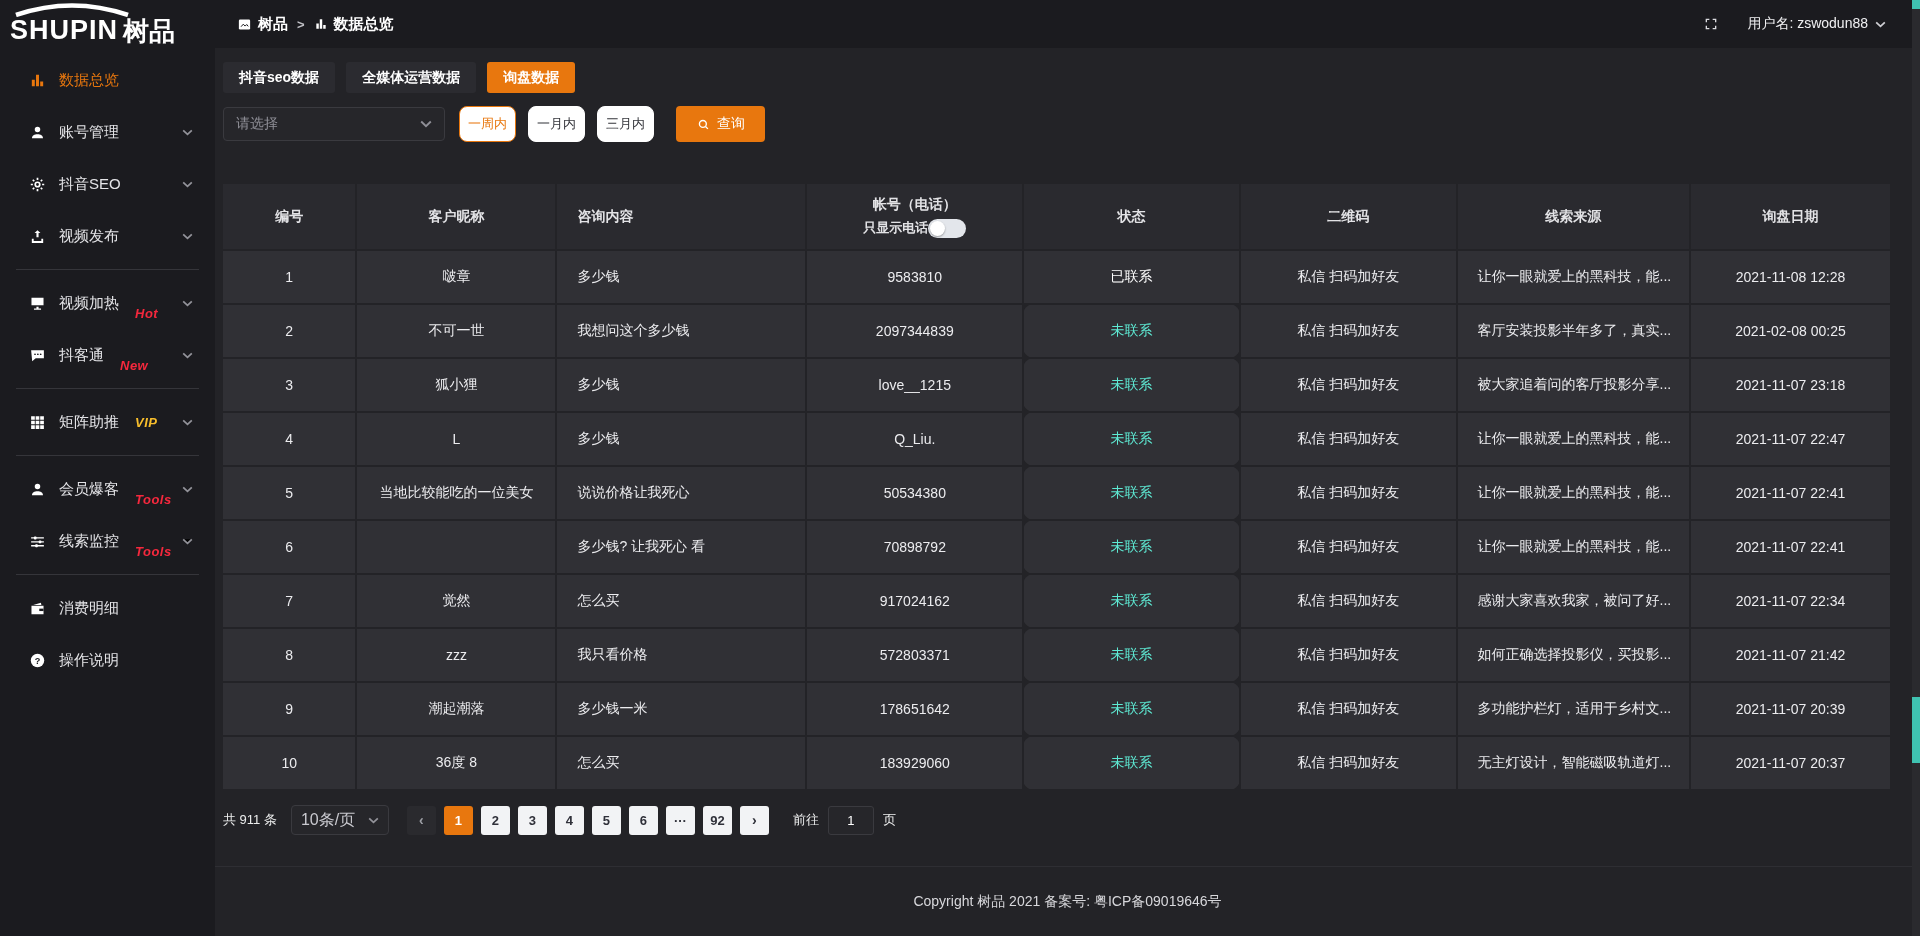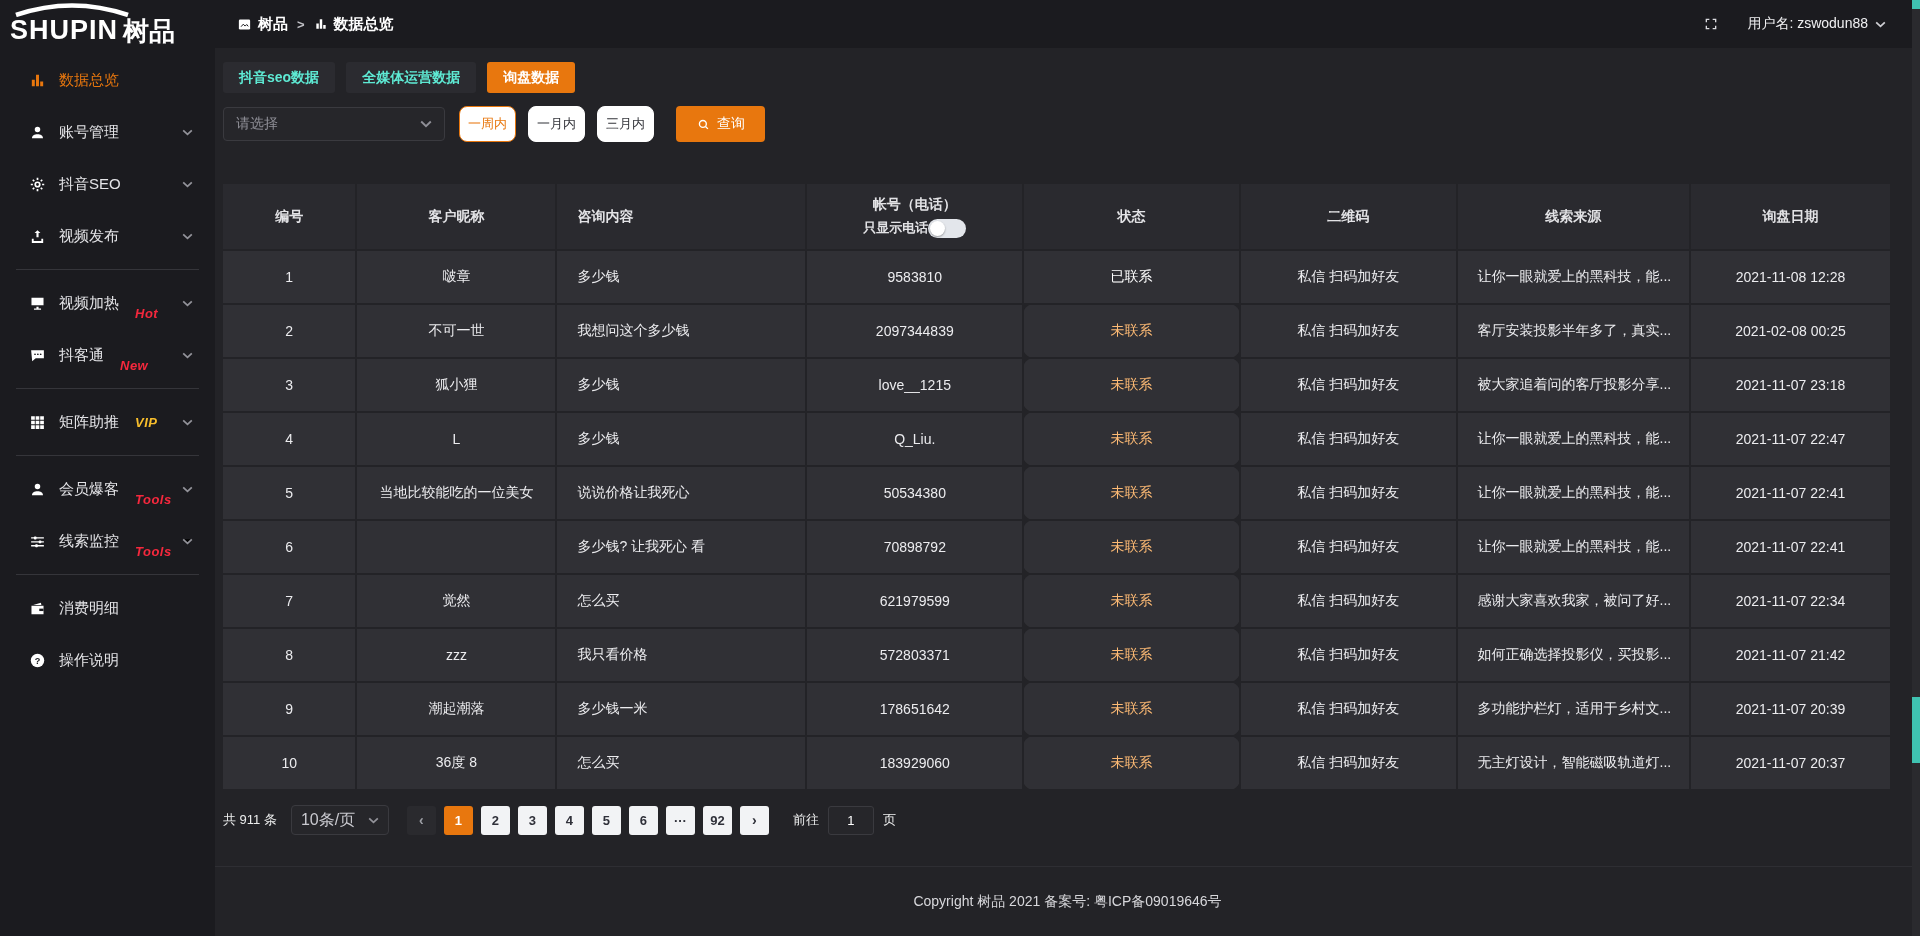--- a/index.html
+++ b/index.html
@@ -35,42 +35,42 @@
   .crumb-icon { display:inline-flex; color:#fff; }
   .crumb-sep { color:#c2c2c7; font-size:13px; }
   .user-area { display:flex; align-items:center; gap:28px; font-size:14px; color:#f0f0f2; }
   .fs-btn { display:inline-flex; color:#dcdce0; cursor:pointer; }
   .user-dd { display:flex; align-items:center; gap:5px; cursor:pointer; }
   .user-dd .nav-chevron { margin-left:2px; color:#cfcfd4; }
 
   
   .content { flex:1; padding:14px 30px 0 8px; min-height:0; }
   .tabs { display:flex; gap:11px; }
-  .tab { background:#2b2b30; color:#5eead4; font-size:14px; font-weight:bold; padding:0 16px; height:31px; display:flex; align-items:center; border-radius:3px; border:none; cursor:pointer; }
+  .tab { background:#2b2b30; color:#ffffff; font-size:14px; font-weight:bold; padding:0 16px; height:31px; display:flex; align-items:center; border-radius:3px; border:none; cursor:pointer; }
   .tab.active { background:#e8770e; color:#fff; }
 
   .filters { display:flex; align-items:center; margin-top:13px; }
   .select { width:222px; height:34px; background:#26262a; border:1px solid #3a3a3f; border-radius:4px; display:flex; align-items:center; justify-content:flex-start; padding:0 12px; color:#8f8f97; font-size:14px; cursor:pointer; }
   .select .nav-chevron { color:#8f8f97; }
   .time-btn { min-width:53px; height:36px; background:#ffffff; border:1px solid #ffffff; border-radius:8px; margin-left:12px; font-size:13px; color:#33343a; display:flex; align-items:center; justify-content:center; padding:0 8px; cursor:pointer; }
   .time-btn.active { color:#e8770e; border-color:#e8770e; margin-left:14px; }
   .query-btn { height:36px; background:#e8770e; border:none; border-radius:4px; color:#fff; font-size:14px; display:flex; align-items:center; gap:6px; padding:0 20px; margin-left:22px; cursor:pointer; }
   .query-icon { display:inline-flex; }
 
   
   table.grid { width:100%; border-collapse:collapse; margin-top:42px; table-layout:fixed; }
   .grid th { background:#2a2a2f; height:66px; font-size:14px; font-weight:bold; color:#e3e3e6; text-align:center; }
   .grid td { background:#303035; height:54px; font-size:14px; color:#ececef; text-align:center; white-space:nowrap; overflow:hidden; }
   .grid th, .grid td { border:2px solid #232327; }
   .grid th:first-child, .grid td:first-child { border-left:none; }
   .grid th:last-child, .grid td:last-child { border-right:none; }
   .grid thead tr th { border-top:none; }
   .grid .left { text-align:left; padding-left:20px; }
   .orange-link { color:#e8821f; cursor:pointer; }
-  td.status[data-state="pending"] { color:#fdba74;border-radius:11px; }
+  td.status[data-state="pending"] { color:#5eead4;border-radius:11px; }
   td.status[data-state="contacted"] { color:#ffffff; }
   .th-phone { display:flex; flex-direction:column; align-items:center; gap:5px; }
   .th-toggle { display:flex; align-items:center; gap:0; font-size:13px; font-weight:bold; }
   .toggle { width:38px; height:19px; border-radius:10px; background:#e3e6eb; position:relative; display:inline-block; cursor:pointer; }
   .toggle .knob { position:absolute; left:2px; top:2px; width:15px; height:15px; border-radius:50%; background:#fff; box-shadow:0 1px 2px rgba(0,0,0,.35); }
 
   
   .pager { display:flex; align-items:center; margin-top:14px; font-size:13px; color:#eceded; }
   .pg-total { margin-right:14px; }
   .pg-size { width:98px; height:30px; background:#26262a; border:1px solid #3a3a3f; border-radius:4px; display:flex; align-items:center; justify-content:space-between; padding:0 9px; color:#c9c9cf; font-size:16px; cursor:pointer; }
@@ -445,21 +445,21 @@
             <td>70898792</td>
             <td class="status" data-state="pending">未联系</td>
             <td class="orange-link">私信 扫码加好友</td>
             <td class="left orange-link">让你一眼就爱上的黑科技，能...</td>
             <td>2021-11-07 22:41</td>
           </tr>
           <tr>
             <td>7</td>
             <td>觉然</td>
             <td class="left">怎么买</td>
-            <td>621979599</td>
+            <td>917024162</td>
             <td class="status" data-state="pending">未联系</td>
             <td class="orange-link">私信 扫码加好友</td>
             <td class="left orange-link">感谢大家喜欢我家，被问了好...</td>
             <td>2021-11-07 22:34</td>
           </tr>
           <tr>
             <td>8</td>
             <td>zzz</td>
             <td class="left">我只看价格</td>
             <td>572803371</td>

